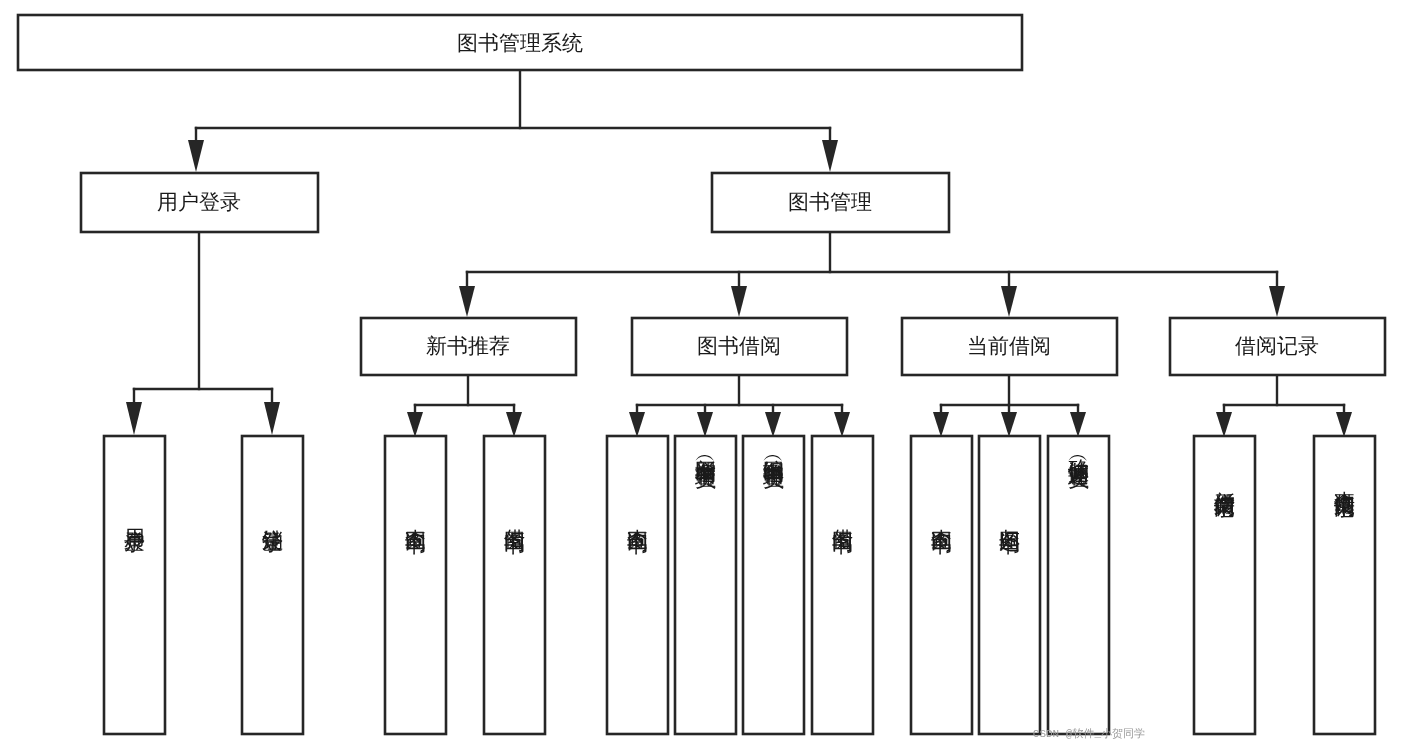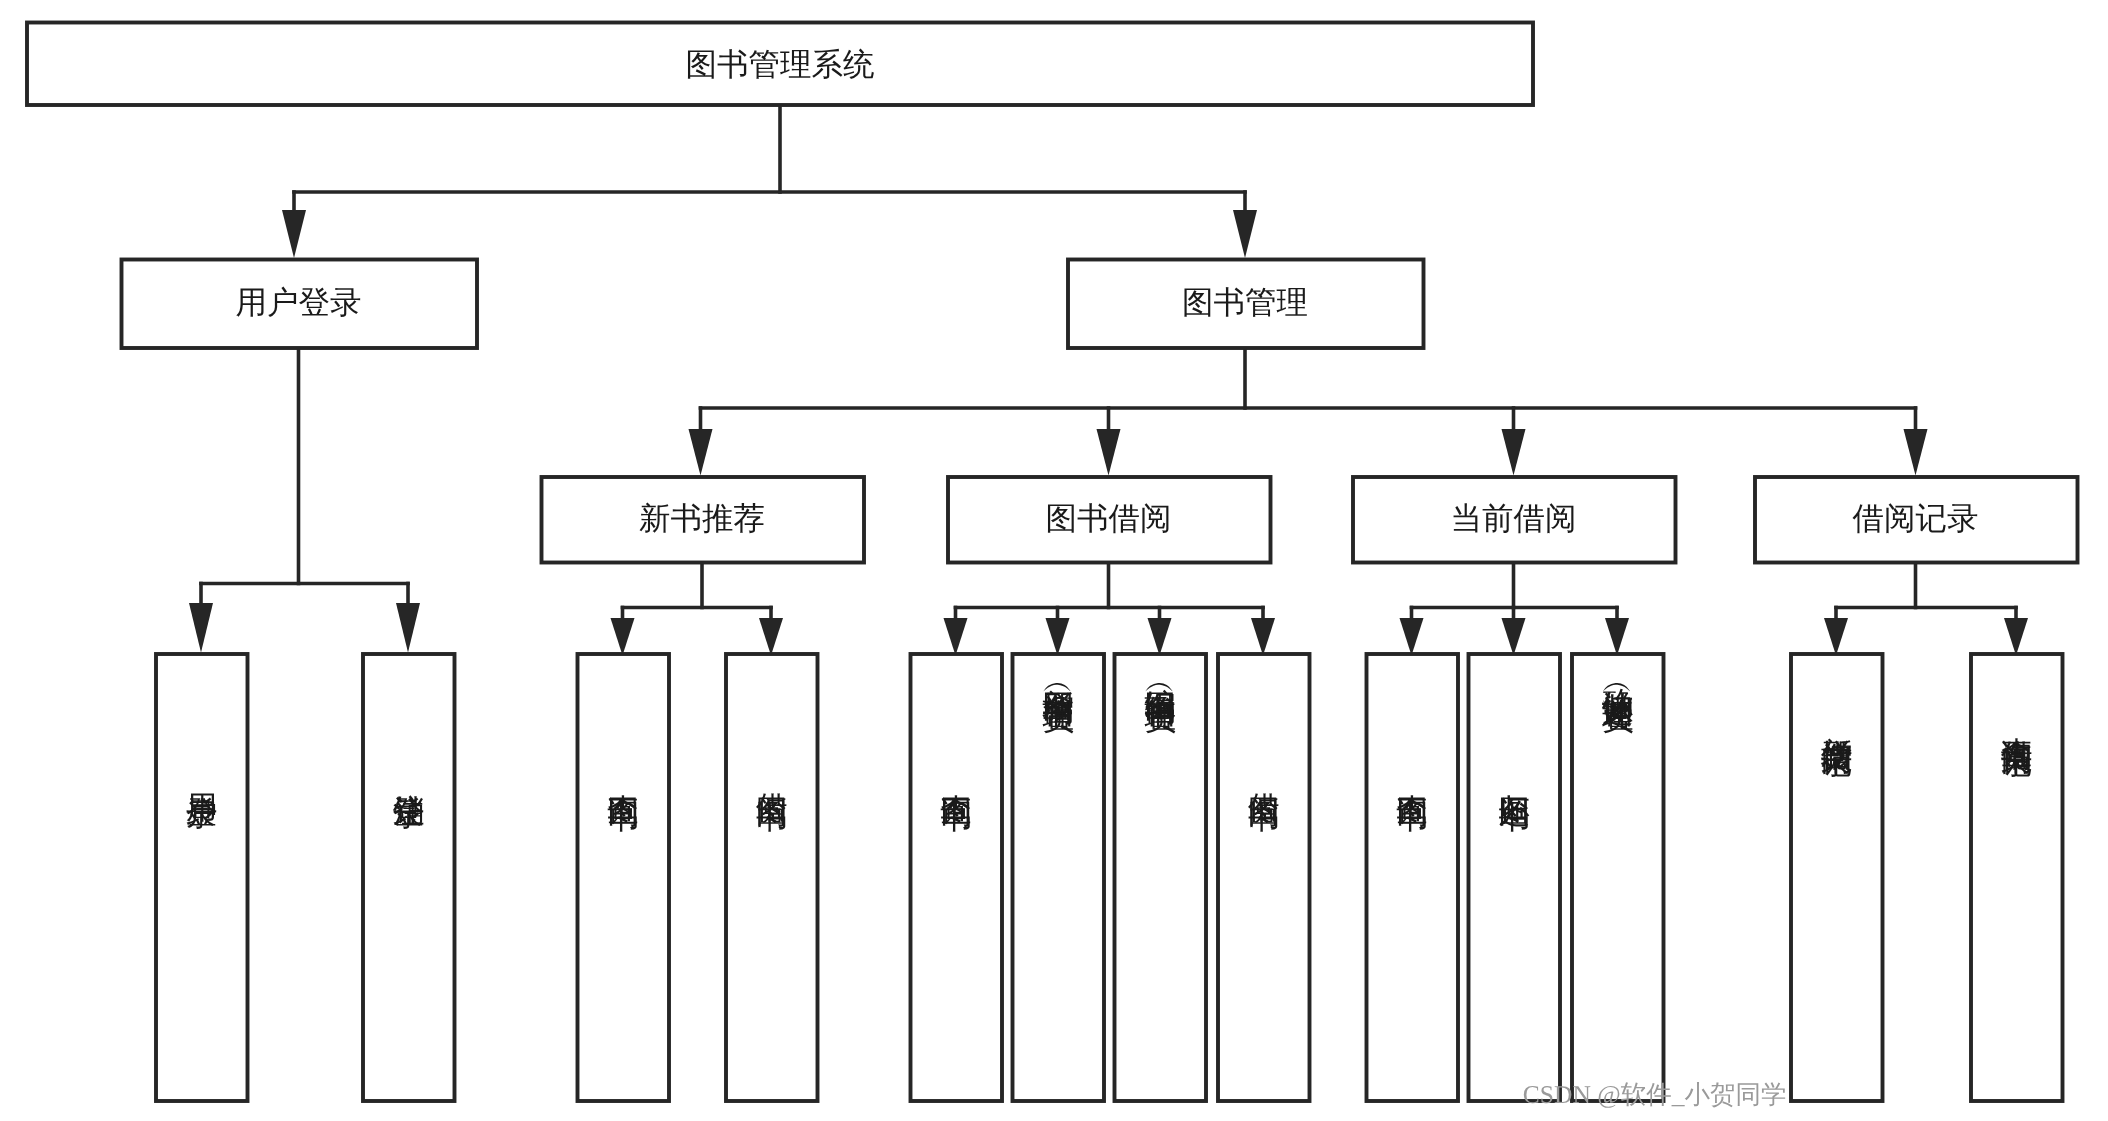--- a/index.html
+++ b/index.html
@@ -11,21 +11,20 @@
     width: 1405px;
     height: 747px;
     font-family: "DejaVu Sans", "Liberation Sans", sans-serif;
     overflow: hidden;
     position: relative;
   }
   #diagram-root {
     position: relative;
     width: 1157px;
     height: 747px;
-    padding-left: 46px;
   }
   svg#tree-svg {
     position: absolute;
     left: 0;
     top: 0;
     width: 1405px;
     height: 747px;
     display: block;
   }
   .node-rect {
@@ -65,22 +64,22 @@
     font-size: 21px;
     line-height: 1.05;
     color: #1a1a1a;
     letter-spacing: 1.5px;
     white-space: nowrap;
   }
   .watermark {
     position: absolute;
     right: 12px;
     bottom: 6px;
-    font-family: Liberation Serif, serif;
-    font-size: 17px;
+    font-family: Liberation Mono, monospace;
+    font-size: 11px;
     color: #9a9a9a;
     white-space: nowrap;
   }
 </style>
 </head>
 <body>
 
 <div id="diagram-root">
 
   <svg id="tree-svg" viewBox="0 0 1405 747" xmlns="http://www.w3.org/2000/svg">

